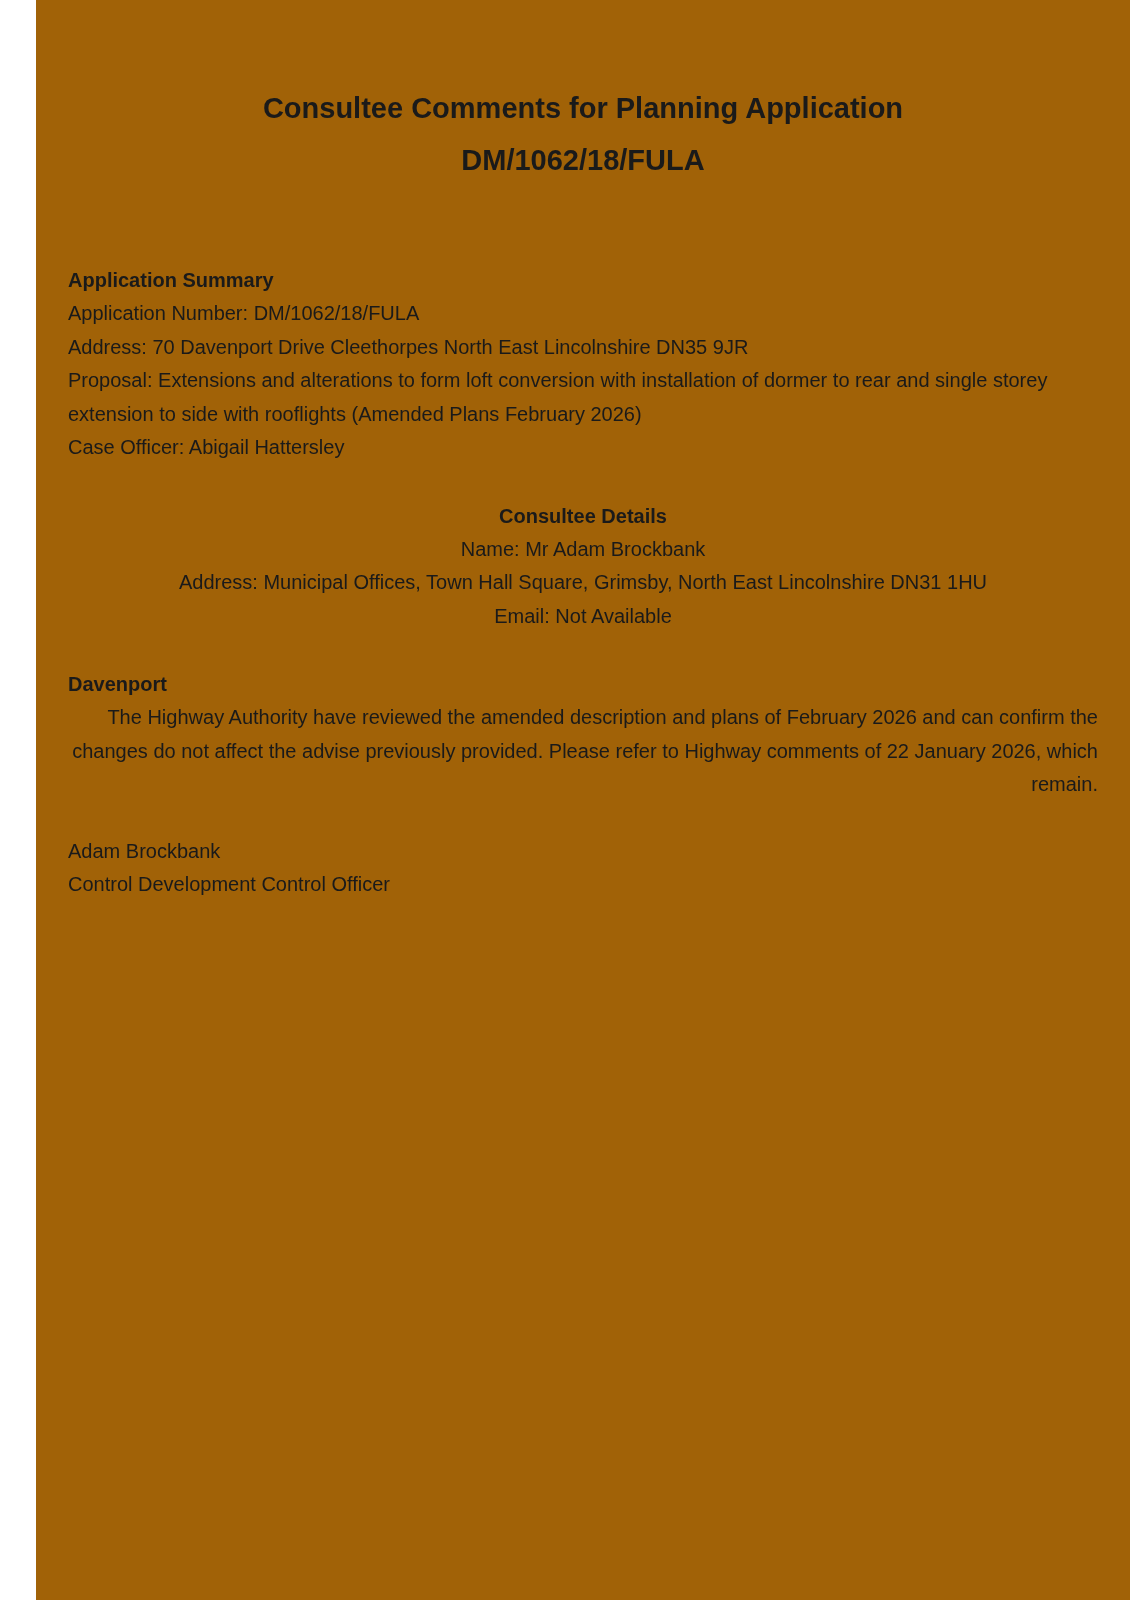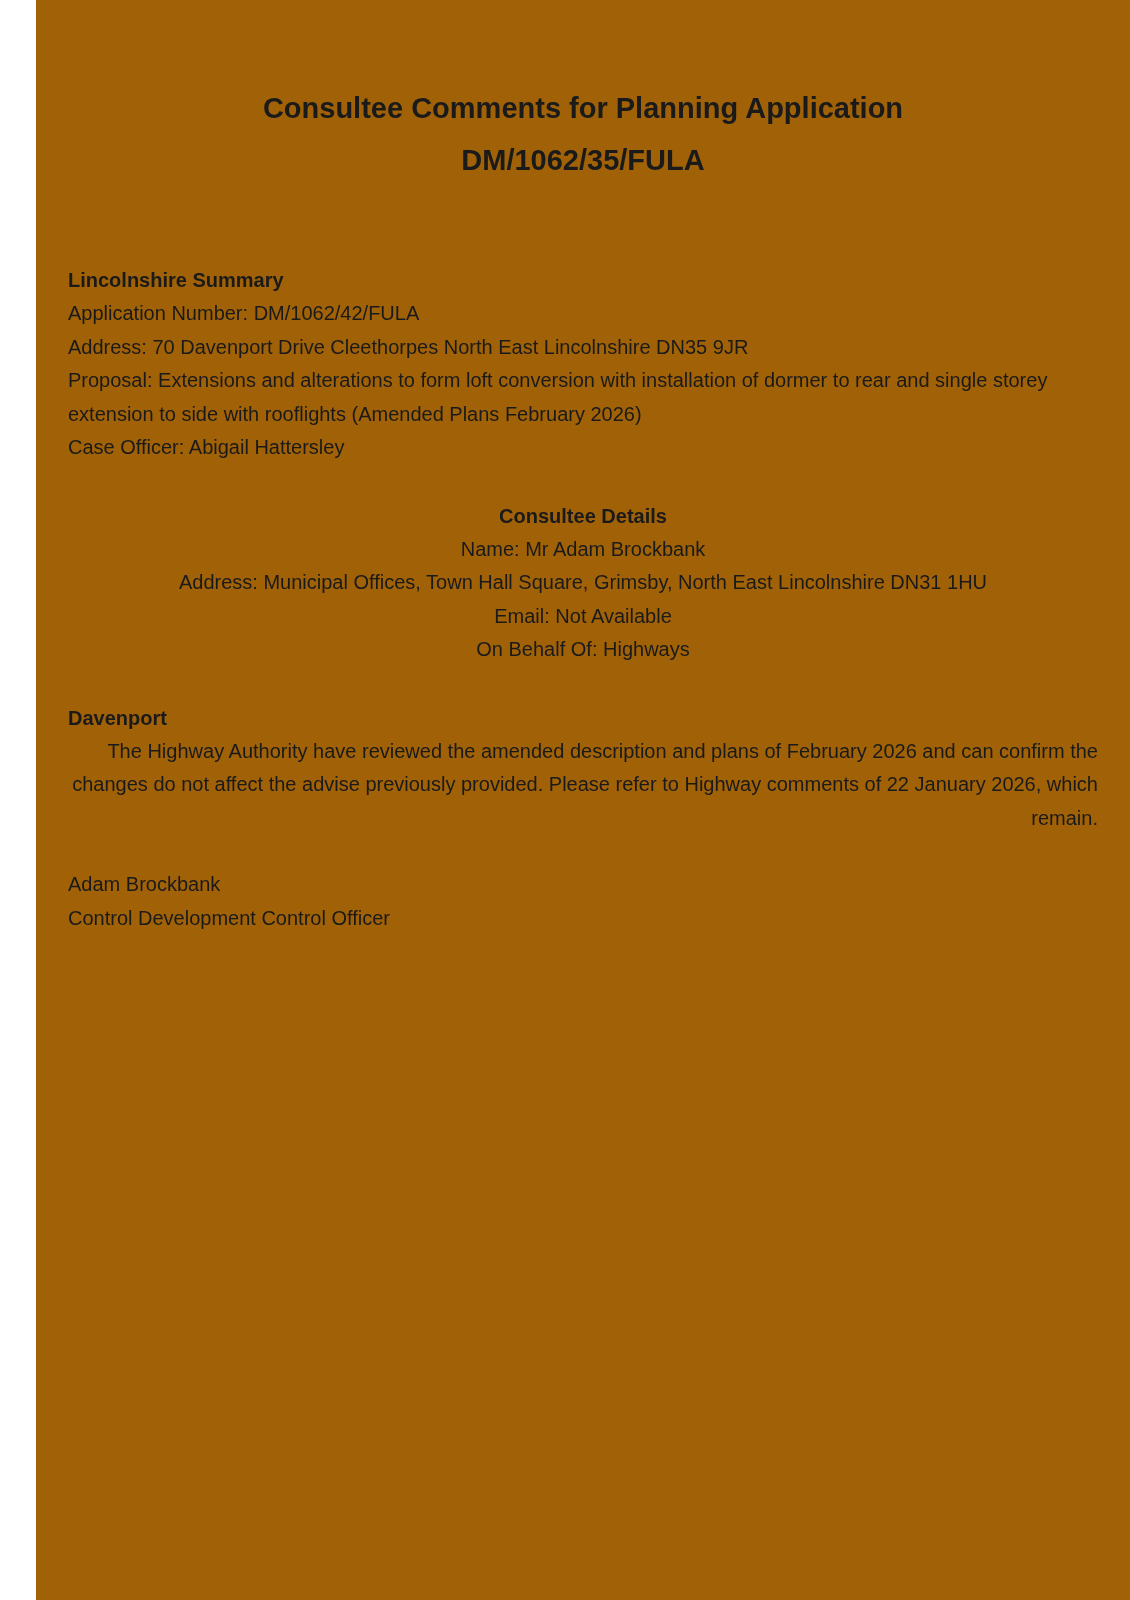--- a/index.html
+++ b/index.html
@@ -60,37 +60,36 @@
       margin-top: 33px;
     }
   </style>
 </head>
 <body>
 
 <div class="page">
 
   <h1 class="doc-title">
     <span class="title-line">Consultee Comments for Planning Application</span>
-    <span class="title-line">DM/1062/35/FULA</span>
+    <span class="title-line">DM/1062/18/FULA</span>
   </h1>
 
   <div class="section section-appsummary">
-    <p class="section-heading">Lincolnshire Summary</p>
-    <p class="doc-line">Application Number: DM/1062/42/FULA</p>
+    <p class="section-heading">Application Summary</p>
+    <p class="doc-line">Application Number: DM/1062/18/FULA</p>
     <p class="doc-line">Address: 70 Davenport Drive Cleethorpes North East Lincolnshire DN35 9JR</p>
     <p class="doc-line">Proposal: Extensions and alterations to form loft conversion with installation of dormer to rear and single storey extension to side with rooflights (Amended Plans February 2026)</p>
     <p class="doc-line">Case Officer: Abigail Hattersley</p>
   </div>
 
   <div class="section section-consultee">
     <p class="section-heading">Consultee Details</p>
     <p class="doc-line">Name: Mr Adam Brockbank</p>
     <p class="doc-line">Address: Municipal Offices, Town Hall Square, Grimsby, North East Lincolnshire DN31 1HU</p>
     <p class="doc-line">Email: Not Available</p>
-    <p class="doc-line">On Behalf Of: Highways</p>
   </div>
 
   <div class="section section-comments">
     <p class="section-heading">Davenport</p>
     <p class="para">The Highway Authority have reviewed the amended description and plans of February 2026 and can confirm the changes do not affect the advise previously provided. Please refer to Highway comments of 22 January 2026, which remain.</p>
     <div class="signature-block">
       <p class="doc-line">Adam Brockbank</p>
       <p class="doc-line">Control Development Control Officer</p>
     </div>
   </div>

